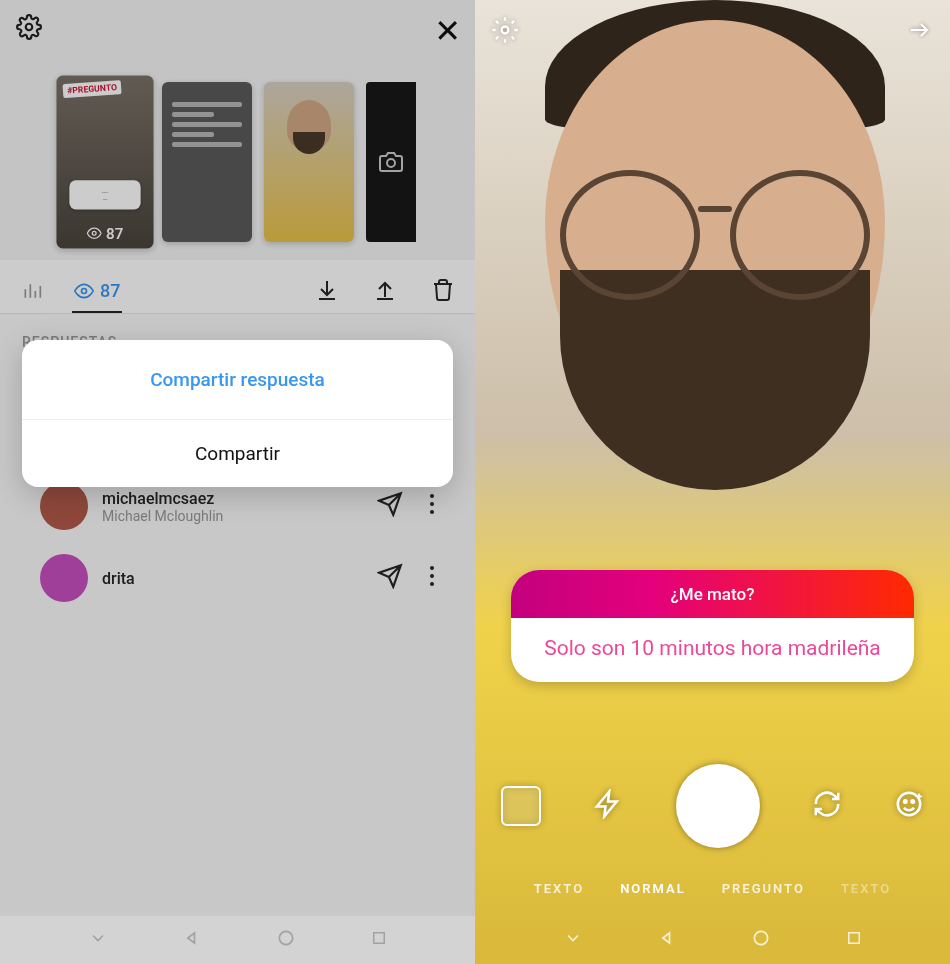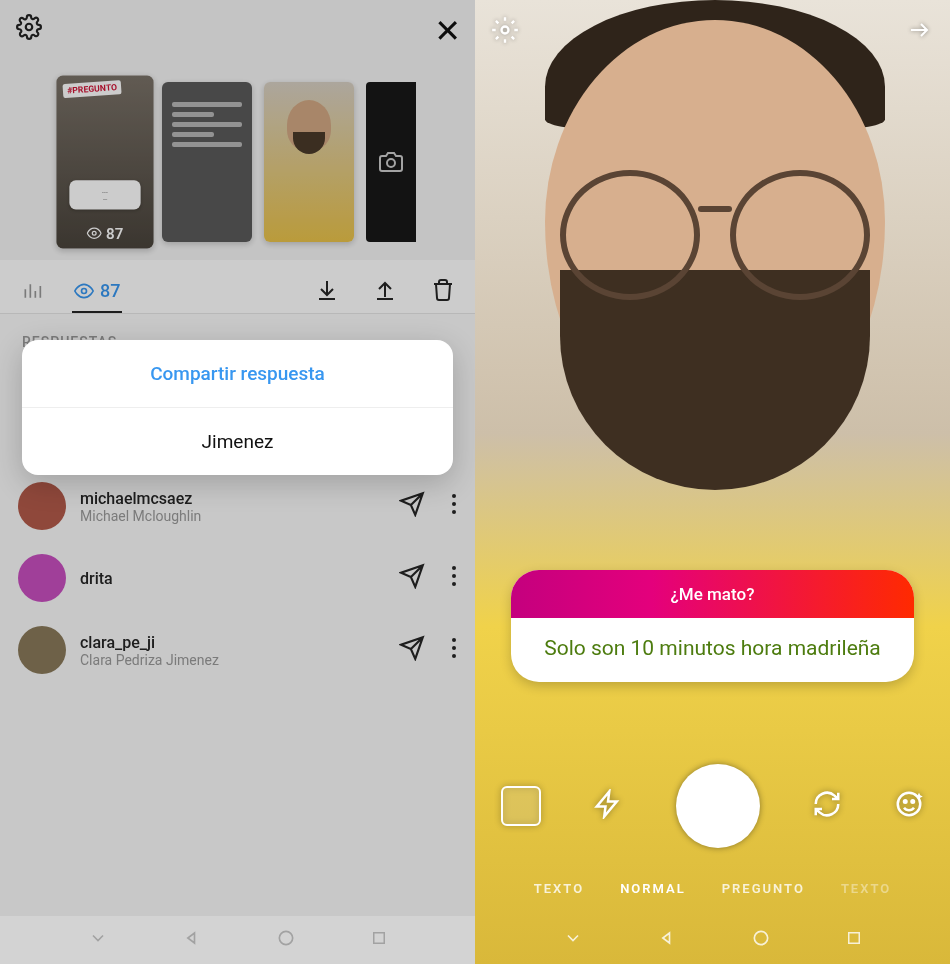--- a/index.html
+++ b/index.html
@@ -30,47 +30,47 @@
 .thumb-camera { width:50px; background:#181818; display:flex; align-items:center; justify-content:center; color:#ccc; border-radius:4px 0 0 4px; }
 .toolbar { display:flex; align-items:center; justify-content:space-between; padding:10px 20px 0 20px; background:#fff; border-bottom:1px solid #e6e6e6;}
 .toolbar-left { display:flex; gap:28px; align-items:center;}
 .tab { display:flex; align-items:center; gap:6px; padding:10px 2px; color:#999; font-size:18px; border-bottom:2px solid transparent;}
 .tab.active { color:#3897f0; border-bottom-color:#262626; font-weight:500;}
 .toolbar-right { display:flex; gap:34px; color:#262626; }
 .toolbar-right > span { cursor:pointer; }
 .section-title { padding:20px 22px 10px; font-size:14px; letter-spacing:1px; color:#9a9a9a; font-weight:500;}
 .reply-row { display:flex; gap:16px; padding:0 22px 18px;}
 .reply-chip { flex:1; background:#efefef; border-radius:6px; padding:14px 12px; display:flex; justify-content:space-between; align-items:center; color:#262626; font-size:15px;}
-.viewer-list { padding:0 18px 60px;}
+.viewer-list { padding:0 40px 60px;}
 .viewer { display:flex; align-items:center; gap:14px; padding:12px 0;}
 .avatar { width:48px; height:48px; border-radius:50%; background:#bbb; flex-shrink:0;}
 .viewer-info { flex:1; min-width:0;}
 .viewer-user { font-size:16px; color:#262626; font-weight:500;}
 .viewer-name { font-size:14px; color:#9a9a9a;}
 .viewer-actions { display:flex; align-items:center; gap:26px; color:#262626;}
 .popup { position:absolute; left:22px; right:22px; top:340px; background:#fff; border-radius:16px; box-shadow:0 8px 30px rgba(0,0,0,0.2); z-index:10; overflow:hidden;}
-.popup-item { padding:22px 0; text-align:center; font-size:19px; color:#111; border-top:1px solid #eee; cursor:pointer;}
+.popup-item { padding:22px 0; text-align:center; font-size:19px; color:#111; border-top:1px solid #eee; cursor:pointer;margin-top:6px;}
 .popup-item:first-child { border-top:none; color:#3897f0; font-weight:500;}
 .nav-bar { position:absolute; bottom:0; left:0; right:0; height:48px; display:flex; justify-content:center; align-items:center; gap:74px; color:#a8a8a8; background:rgba(255,255,255,0.2);}
 .nav-bar svg{ opacity:0.65;}
 
 
 .camera-bg { position:absolute; inset:0; background:linear-gradient(180deg,#e9e3d9 0%, #cdbfa9 45%, #f0d24a 65%, #d9b83a 100%);}
 .head-bg { position:absolute; top:20px; left:70px; width:340px; height:420px; background:#d7af8e; border-radius:50% 50% 42% 42% / 48% 48% 52% 52%;}
 .beard { position:absolute; top:270px; left:85px; width:310px; height:220px; background:#3e2f21; border-radius:0 0 50% 50% / 0 0 70% 70%;}
 .hair { position:absolute; top:0; left:70px; width:340px; height:130px; background:#2f241a; border-radius:60% 60% 20% 20% / 80% 80% 10% 10%;}
 .glasses2 { position:absolute; top:170px; left:85px; width:310px; height:120px;}
 .lens { position:absolute; width:140px; height:130px; border:6px solid #5a4434; border-radius:50%; }
 .lens.l{left:0;} .lens.r{right:0;}
 .bridge2 { position:absolute; top:36px; left:138px; width:34px; height:6px; background:#5a4434; border-radius:3px;}
 .gear-r { position:absolute; top:16px; left:16px; color:#fff; z-index:3; filter:drop-shadow(0 0 2px rgba(0,0,0,0.4));}
 .arrow-r { position:absolute; top:18px; right:16px; color:#fff; z-index:3; filter:drop-shadow(0 0 2px rgba(0,0,0,0.4));}
 .sticker { position:absolute; top:570px; left:36px; right:36px; background:#fff; border-radius:28px; overflow:hidden; box-shadow:0 4px 12px rgba(0,0,0,0.2); z-index:3;}
 .sticker-q { background:linear-gradient(90deg,#c4007e 0%, #e4007c 35%, #ff2a00 100%); color:#fff; text-align:center; padding:14px 10px; font-size:17px; font-weight:500;}
-.sticker-a { color:#4d7c0f; text-align:center; padding:16px 9px 20px; font-size:21px; line-height:1.35; font-weight:400;}
+.sticker-a { color:#ec4899; text-align:center; padding:16px 9px 20px; font-size:21px; line-height:1.35; font-weight:400;}
 .cam-controls { position:absolute; bottom:116px; left:0; right:0; display:flex; align-items:center; justify-content:space-between; padding:0 26px; z-index:3;}
 .cam-controls > * { color:#fff; filter:drop-shadow(0 0 3px rgba(0,0,0,0.4));}
 .gallery { width:40px; height:40px; border:2px solid #fff; border-radius:6px; background:rgba(255,255,255,0.15);}
 .shutter { width:84px; height:84px; border-radius:50%; background:#fff; border:8px solid rgba(255,255,255,0.45);}
 .modes { position:absolute; bottom:68px; left:0; right:0; display:flex; justify-content:center; gap:36px; color:rgba(255,255,255,0.8); font-size:13px; letter-spacing:2px; font-weight:600; z-index:3;}
 .modes > span.active { color:#fff;text-align:center;}
 .nav-bar.light { background:transparent;}
 .nav-bar.light svg { stroke:#fff; opacity:0.8;}
 </style>
 </head>
@@ -189,44 +189,27 @@
       <span><svg width="26" height="26" viewBox="0 0 24 24" fill="none" stroke="currentColor" stroke-width="2">
               <path d="M22 2L11 13M22 2l-7 20-4-9-9-4 20-7z"></path>
             </svg></span>
       <span><svg width="6" height="22" viewBox="0 0 6 22">
               <circle cx="3" cy="3" r="2" fill="currentColor"></circle>
               <circle cx="3" cy="11" r="2" fill="currentColor"></circle>
               <circle cx="3" cy="19" r="2" fill="currentColor"></circle>
             </svg></span>
     </div>
       </div>
-      <div class="viewer">
-    <div class="avatar" style="background:#8a7a5a"></div>
-    <div class="viewer-info">
-      <div class="viewer-user">clara_pe_ji</div>
-      <div class="viewer-name">Clara Pedriza Jimenez</div>
-    </div>
-    <div class="viewer-actions">
-      <span><svg width="26" height="26" viewBox="0 0 24 24" fill="none" stroke="currentColor" stroke-width="2">
-              <path d="M22 2L11 13M22 2l-7 20-4-9-9-4 20-7z"></path>
-            </svg></span>
-      <span><svg width="6" height="22" viewBox="0 0 6 22">
-              <circle cx="3" cy="3" r="2" fill="currentColor"></circle>
-              <circle cx="3" cy="11" r="2" fill="currentColor"></circle>
-              <circle cx="3" cy="19" r="2" fill="currentColor"></circle>
-            </svg></span>
-    </div>
-      </div>
     </div>
 
   <div class="dimmer"></div>
 
   <div class="popup">
     <div class="popup-item">Compartir respuesta</div>
-    <div class="popup-item">Jimenez</div>
+    <div class="popup-item">Compartir</div>
   </div>
 
   <div class="nav-bar" style="z-index:11;">
     <span><svg width="20" height="20" viewBox="0 0 24 24" fill="none" stroke="#888" stroke-width="2">
           <path d="M6 9l6 6 6-6"></path>
         </svg></span>
     <span><svg width="20" height="20" viewBox="0 0 24 24" fill="none" stroke="#888" stroke-width="2">
           <path d="M15 18l-8-6 8-6z"></path>
         </svg></span>
     <span><svg width="20" height="20" viewBox="0 0 24 24" fill="none" stroke="#888" stroke-width="2">

